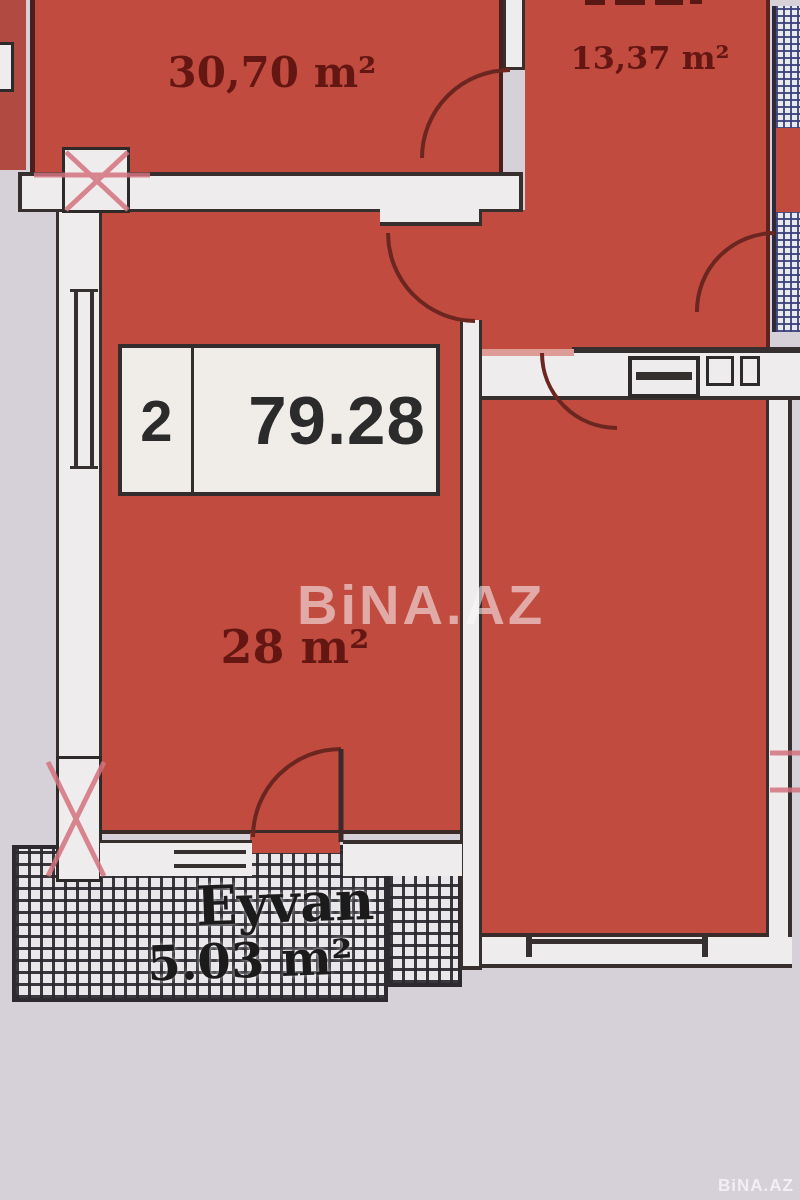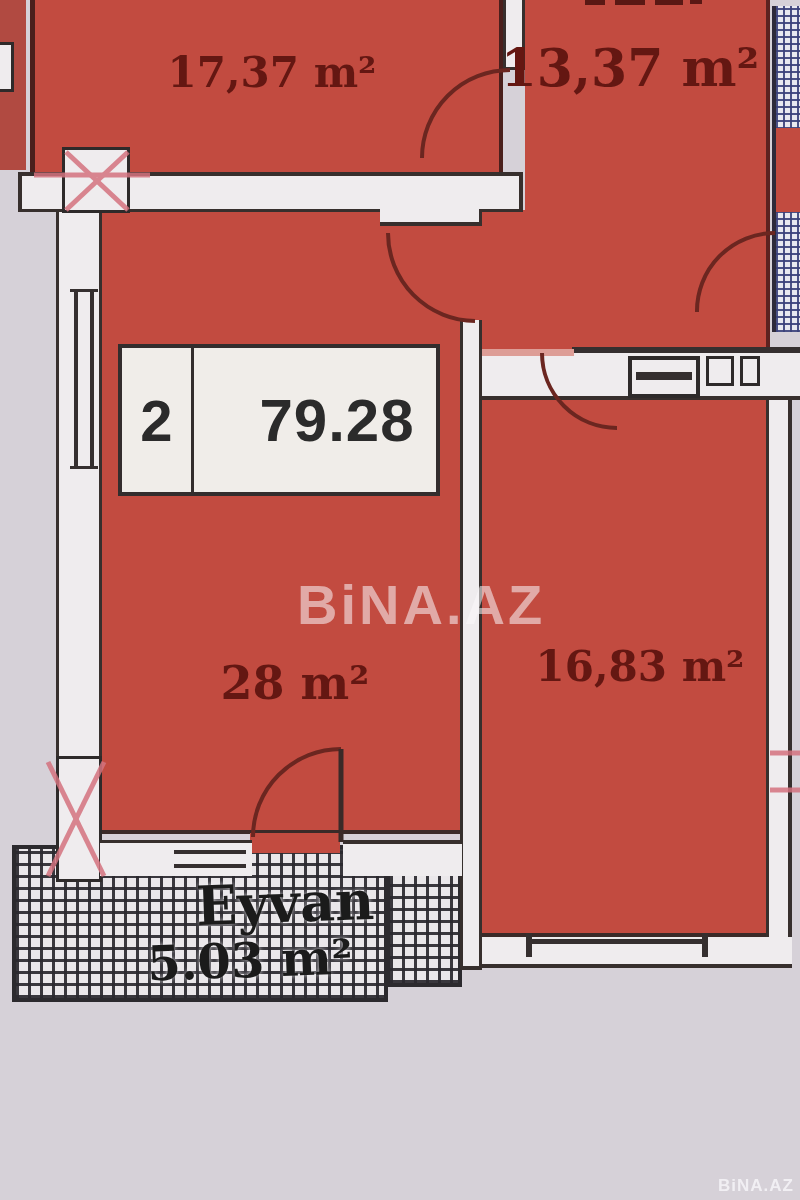--- a/index.html
+++ b/index.html
@@ -31,21 +31,21 @@
              transform:translateX(-50%);text-align:center;line-height:1;}
   .eyv{color:#1b1b1b;text-shadow:0 0 5px rgba(240,238,242,.85);}
   .wm{font-family:"Liberation Sans",sans-serif;font-weight:bold;white-space:nowrap;}
 
   
   #unitbox{left:118px;top:344px;width:322px;height:152px;background:#f0ede9;
            border:4px solid #332d2d;display:flex;}
   #unitbox .cell{position:relative;display:flex;align-items:center;justify-content:center;
                  font-family:"Liberation Sans",sans-serif;font-weight:bold;color:#2b2b2b;}
   #unitbox .c1{width:72px;border-right:3px solid #332d2d;font-size:58px;}
-  #unitbox .c2{flex:1;font-size:60px;letter-spacing:1px;padding-left:44px;}
+  #unitbox .c2{flex:1;font-size:69px;letter-spacing:1px;padding-left:44px;}
 
   svg.overlay{left:0;top:0;width:800px;height:1200px;pointer-events:none;}
 </style>
 </head>
 <body>
 
 <div id="stage">
 
   <div class="hatch-black" style="left:12px;top:845px;width:376px;height:157px;border:4px solid #2c2a2e;"></div>
   <div class="hatch-black" style="left:386px;top:845px;width:76px;height:142px;border:4px solid #2c2a2e;"></div>
@@ -113,24 +113,23 @@
       <line x1="66" y1="152" x2="128" y2="210"></line>
       <line x1="128" y1="152" x2="66" y2="210"></line>
       <line x1="34" y1="175" x2="150" y2="175"></line>
       <line x1="48" y1="762" x2="104" y2="876"></line>
       <line x1="104" y1="762" x2="48" y2="876"></line>
       <line x1="770" y1="753" x2="800" y2="753"></line>
       <line x1="770" y1="790" x2="800" y2="790"></line>
     </g>
   </svg>
 
-  <div class="roomlabel" style="left:272px;top:52px;font-size:42px;">17,37 m²</div>
-  <div class="roomlabel" style="left:630px;top:42px;font-size:52px;">13,37 m²</div>
-  <div class="roomlabel" style="left:295px;top:660px;font-size:46px;">28 m²</div>
-  <div class="roomlabel" style="left:640px;top:646px;font-size:42px;">16,83 m²</div>
+  <div class="roomlabel" style="left:272px;top:52px;font-size:42px;">30,70 m²</div>
+  <div class="roomlabel" style="left:650px;top:42px;font-size:32px;">13,37 m²</div>
+  <div class="roomlabel" style="left:295px;top:624px;font-size:46px;">28 m²</div>
   <div class="roomlabel eyv" style="left:285px;top:876px;font-size:54px;transform:translateX(-50%) rotate(-2deg);">Eyvan</div>
   <div class="roomlabel eyv" style="left:250px;top:936px;font-size:48px;transform:translateX(-50%) rotate(-2deg);">5.03 m²</div>
 
   <div id="unitbox">
     <div class="cell c1">2</div>
     <div class="cell c2">79.28</div>
   </div>
 
   <div class="wm" style="left:297px;top:572px;font-size:56px;letter-spacing:3px;color:rgba(252,250,252,0.55);">BiNA.AZ</div>
   <div class="wm" style="left:718px;top:1176px;font-size:17px;letter-spacing:1px;color:rgba(248,246,250,0.8);">BiNA.AZ</div>

